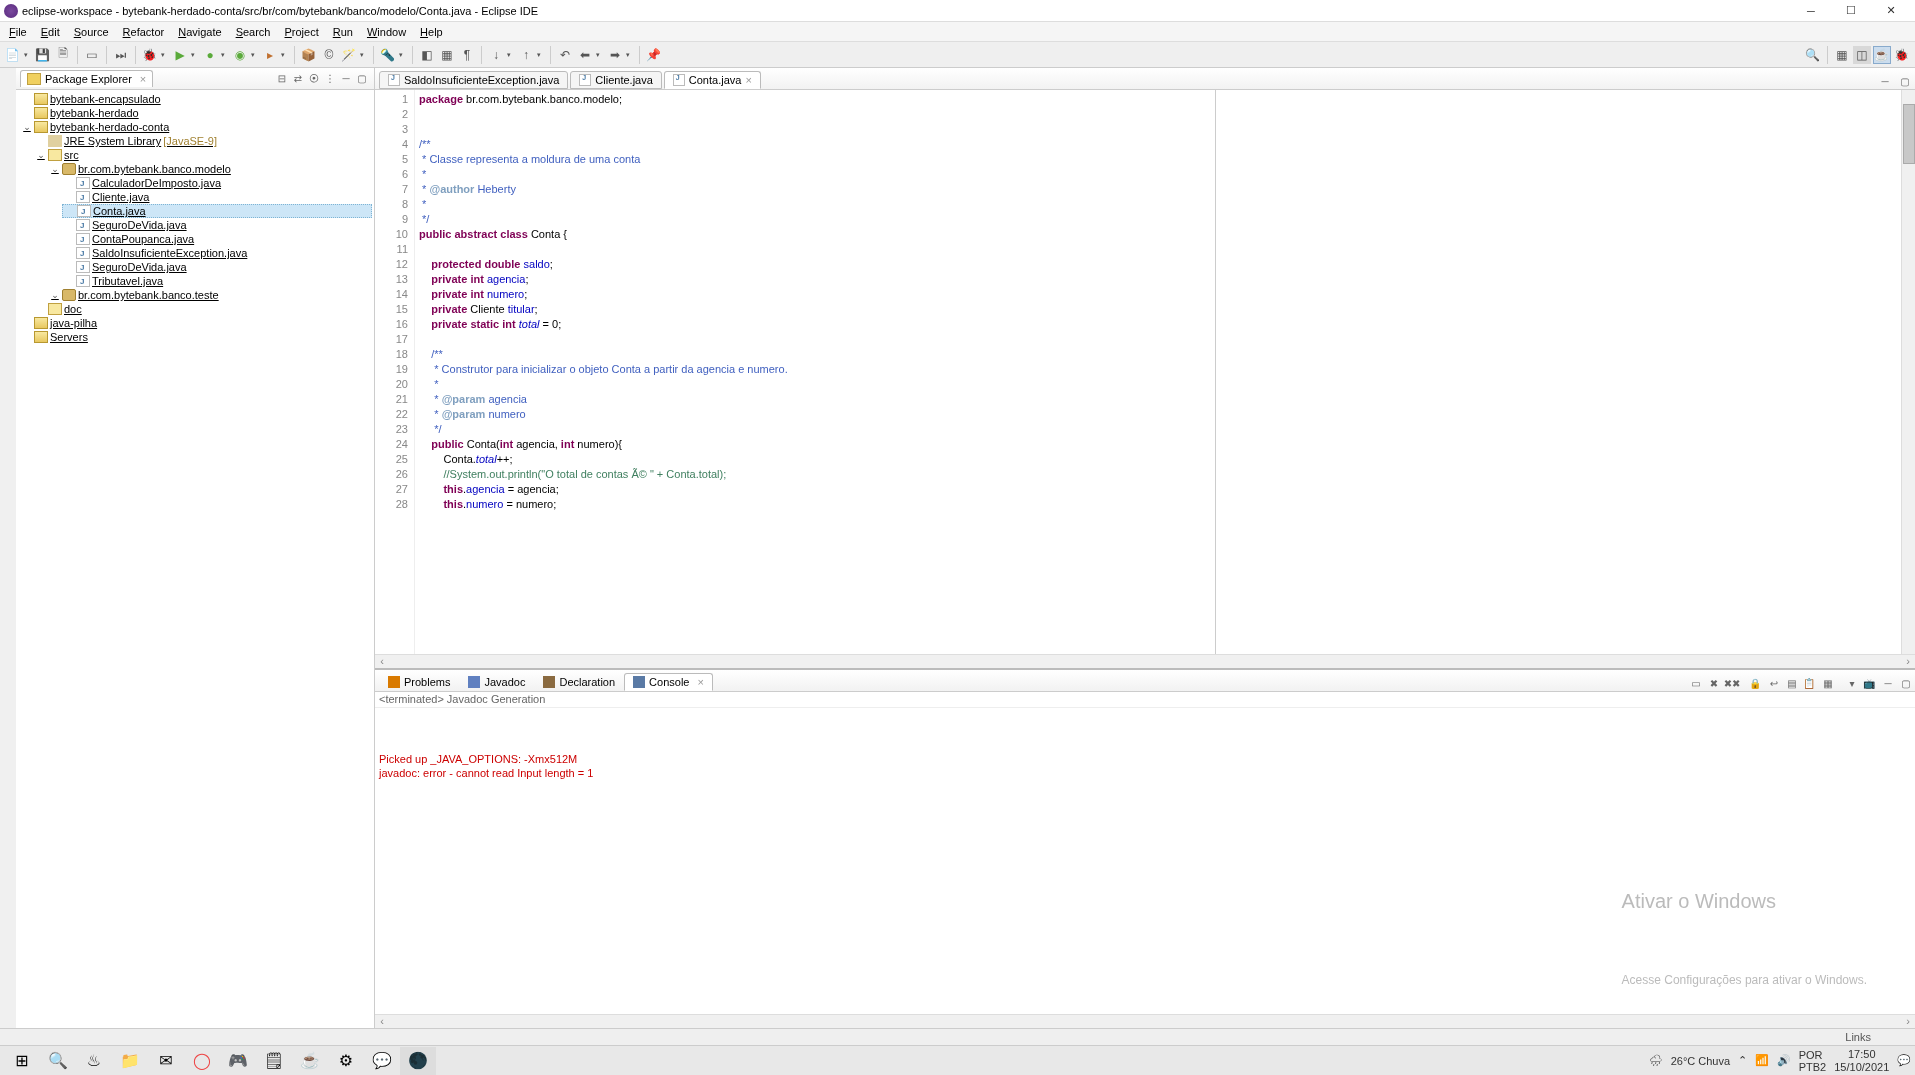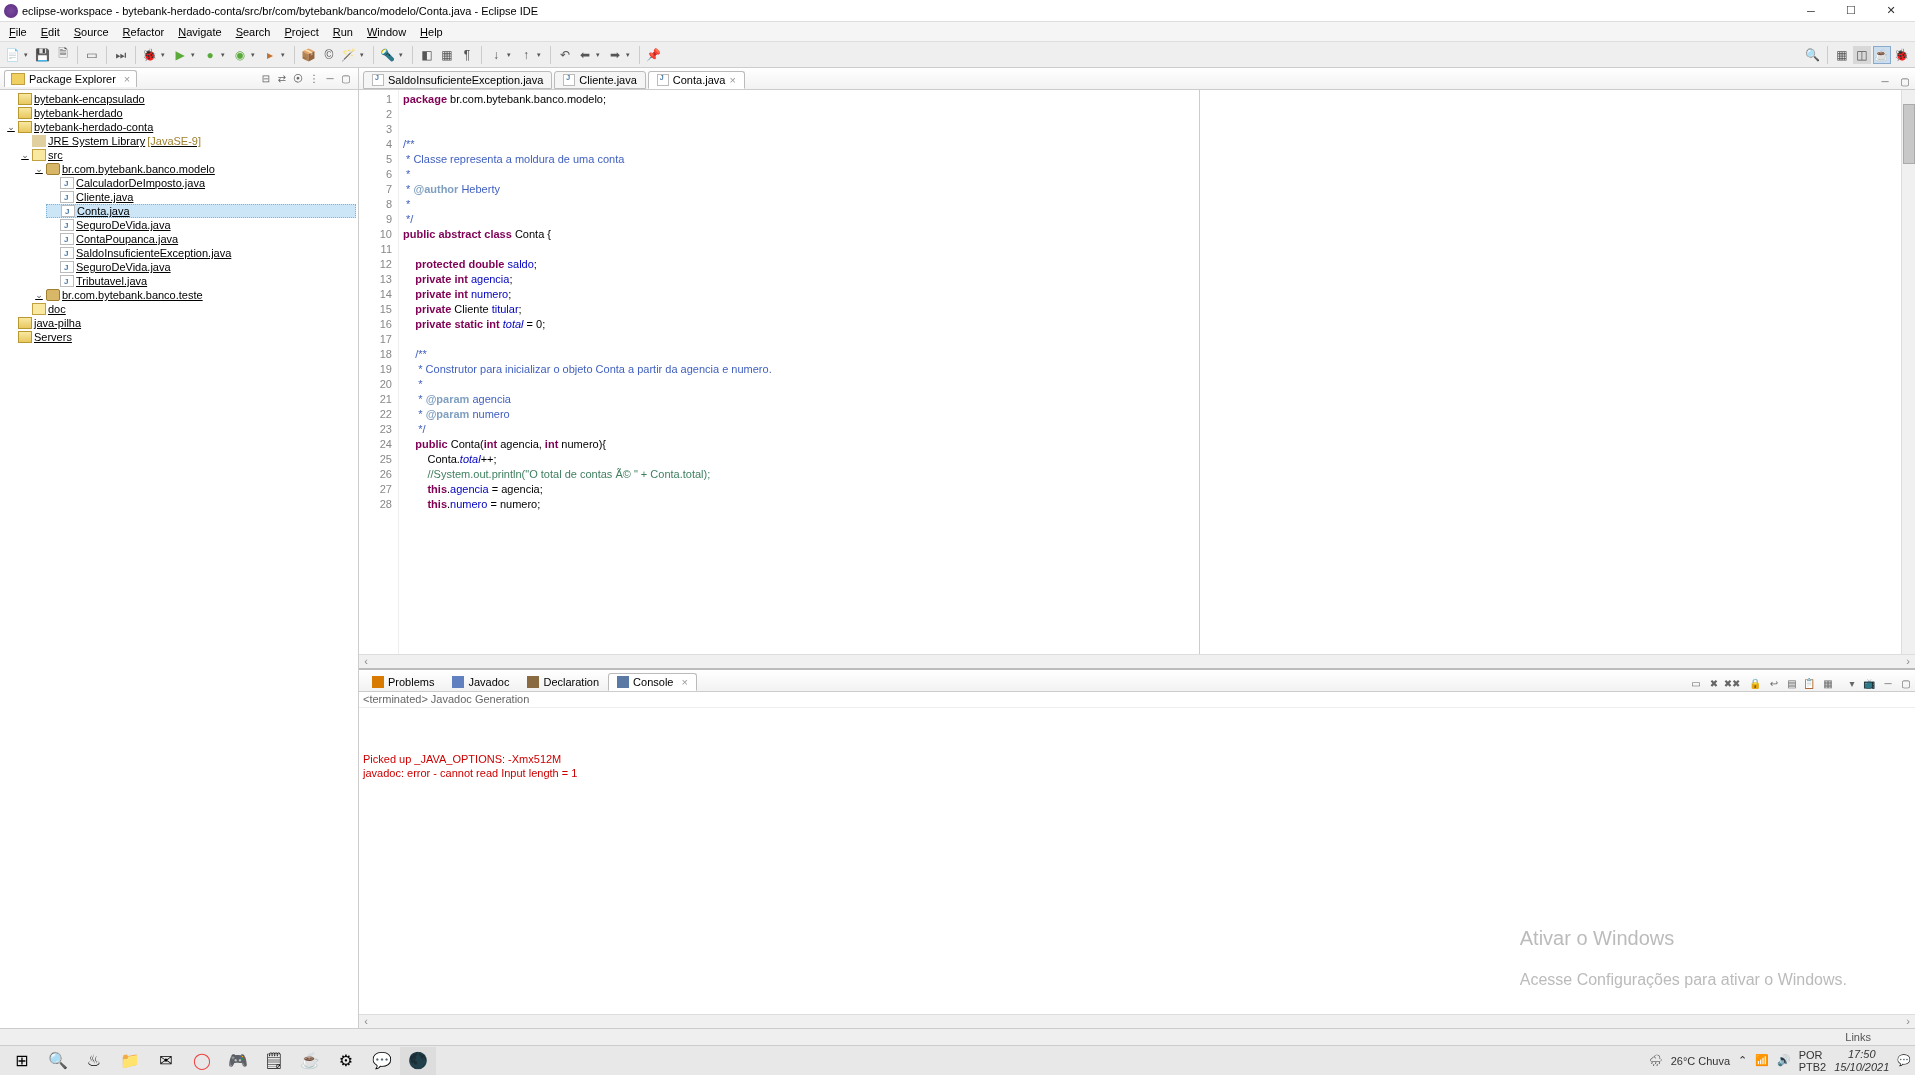--- a/index.html
+++ b/index.html
@@ -17,21 +17,21 @@
 .menubar .mitem u { text-decoration: underline; }
 
 
 .toolbar { height: 26px; background: #efefef; display: flex; align-items: center; padding: 0 4px; border-bottom: 1px solid #ccc; gap: 2px; }
 .toolbar .tbtn { width: 18px; height: 18px; display: flex; align-items: center; justify-content: center; border: 1px solid transparent; cursor: pointer; font-size: 12px; color: #555; }
 .toolbar .tsep { width: 1px; height: 18px; background: #ccc; margin: 0 3px; }
 .toolbar .tdrop { width: 8px; font-size: 7px; color: #555; }
 .toolbar .spacer { flex: 1; }
 
 
-.main { flex: 1; display: flex; min-height: 0; }
+.main { flex: 1; display: flex; min-height: 0; padding-left: 16px; }
 
 
 .pkgpane { width: 359px; background: #fff; border-right: 1px solid #ccc; display: flex; flex-direction: column; }
 .viewheader { height: 22px; background: linear-gradient(#fff,#f2f2f2); border-bottom: 1px solid #ccc; display: flex; align-items: center; padding: 0 4px; }
 .viewheader .vtab { padding: 2px 6px; background: #fff; border: 1px solid #bbb; border-bottom: none; font-size: 11px; display: flex; align-items: center; gap: 4px; border-radius: 3px 3px 0 0; }
 .viewheader .vtab .vicon { width: 14px; height: 12px; background: #f0d060; border: 1px solid #c0a040; }
 .viewheader .vtab .close { color: #999; margin-left: 4px; }
 .viewheader .spacer { flex: 1; }
 .viewheader .vbtn { width: 16px; height: 16px; display: flex; align-items: center; justify-content: center; color: #666; cursor: pointer; font-size: 10px; }
 
@@ -87,30 +87,30 @@
 .bottomtabs .btab .bicon { width: 12px; height: 12px; }
 .bottomtabs .spacer { flex: 1; }
 .bottomtabs .bbtn { width: 16px; height: 16px; display: flex; align-items: center; justify-content: center; color: #666; cursor: pointer; font-size: 10px; margin: 0 1px; }
 .bottomtabs .close { color: #999; font-size: 11px; margin-left: 4px; }
 
 .consoleheader { height: 16px; padding: 1px 4px; font-size: 11px; color: #666; border-bottom: 1px solid #eee; }
 .consolebody { flex: 1; padding: 2px 4px; font-family: Consolas, monospace; font-size: 12px; line-height: 14px; white-space: pre; }
 .consolebody .err { color: #cc0000; }
 
 
-.watermark { position: absolute; right: 68px; bottom: 60px; color: #bbb; pointer-events: none; }
+.watermark { position: absolute; right: 48px; bottom: 60px; color: #bbb; pointer-events: none; }
 .watermark .wt1 { font-size: 20px; }
-.watermark .wt2 { font-size: 16px; }
+.watermark .wt2 { font-size: 12px; margin-top: 37px; }
 
 
 .taskbar { height: 30px; background: #e8e8e8; border-top: 1px solid #ccc; display: flex; align-items: center; padding: 0 4px; }
 .taskbar .tbicon { width: 36px; height: 28px; display: flex; align-items: center; justify-content: center; cursor: pointer; font-size: 16px; }
 .taskbar .spacer { flex: 1; }
 .taskbar .tray { display: flex; align-items: center; gap: 8px; font-size: 11px; color: #333; }
-.taskbar .clock { text-align: center; line-height: 13px; font-size: 11px; font-style: italic; }
+.taskbar .clock { text-align: center; line-height: 13px; font-size: 11px; }
 
 .bottombar { height: 17px; background: #efefef; border-top: 1px solid #ccc; display: flex; align-items: center; font-size: 11px; color: #555; padding: 0 4px; }
 .bottombar .linkbox { margin-left: auto; margin-right: 40px; }
 </style>
 </head>
 <body>
 
 <div class="titlebar">
   <div class="icon"></div>
   <div class="title">eclipse-workspace - bytebank-herdado-conta/src/br/com/bytebank/banco/modelo/Conta.java - Eclipse IDE</div>

